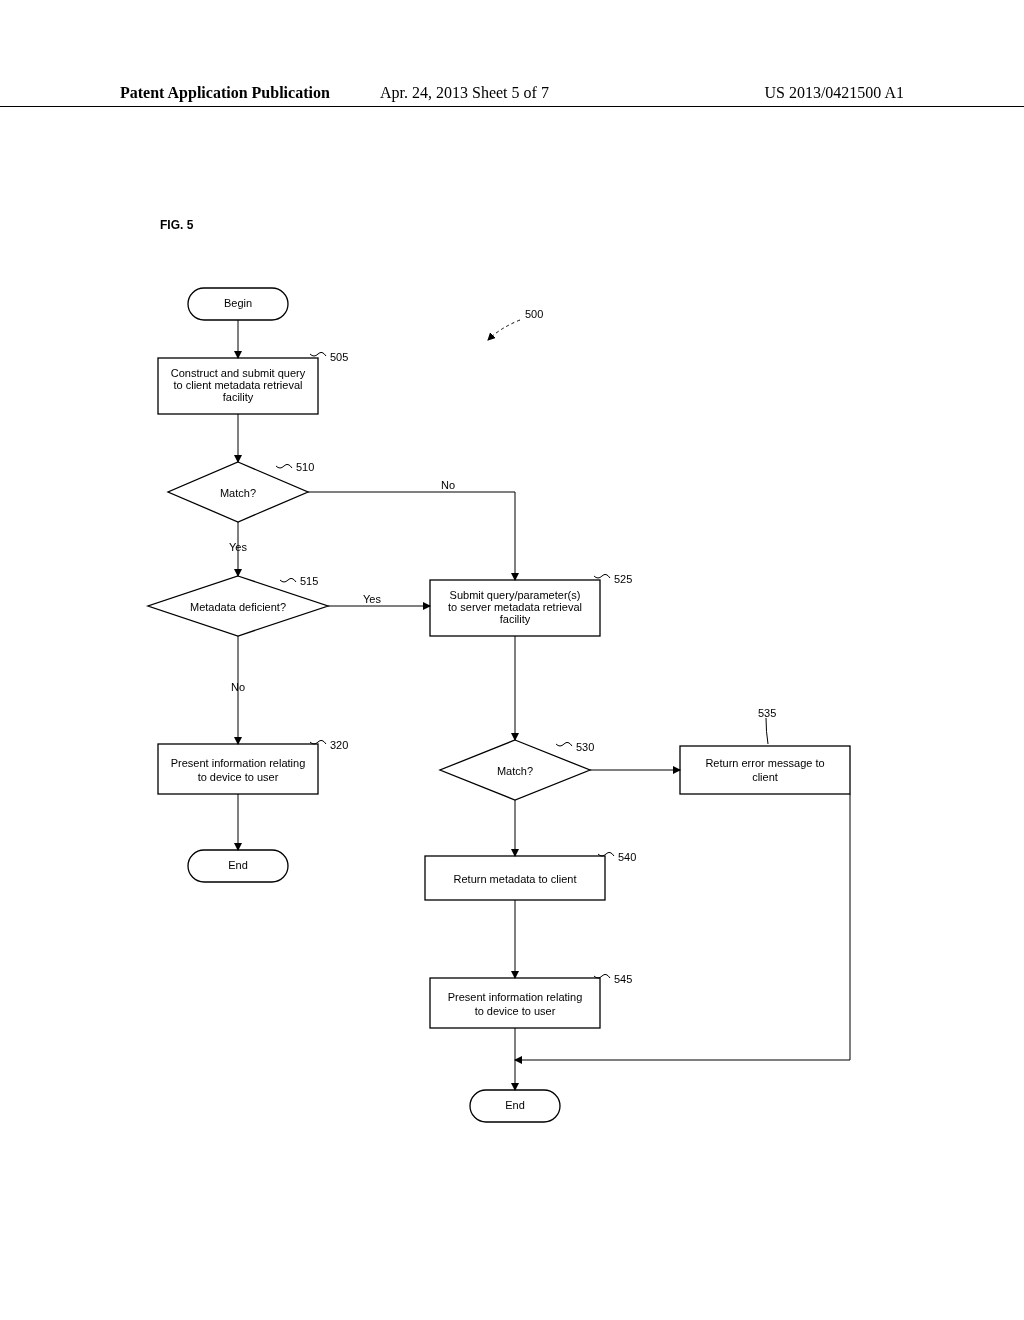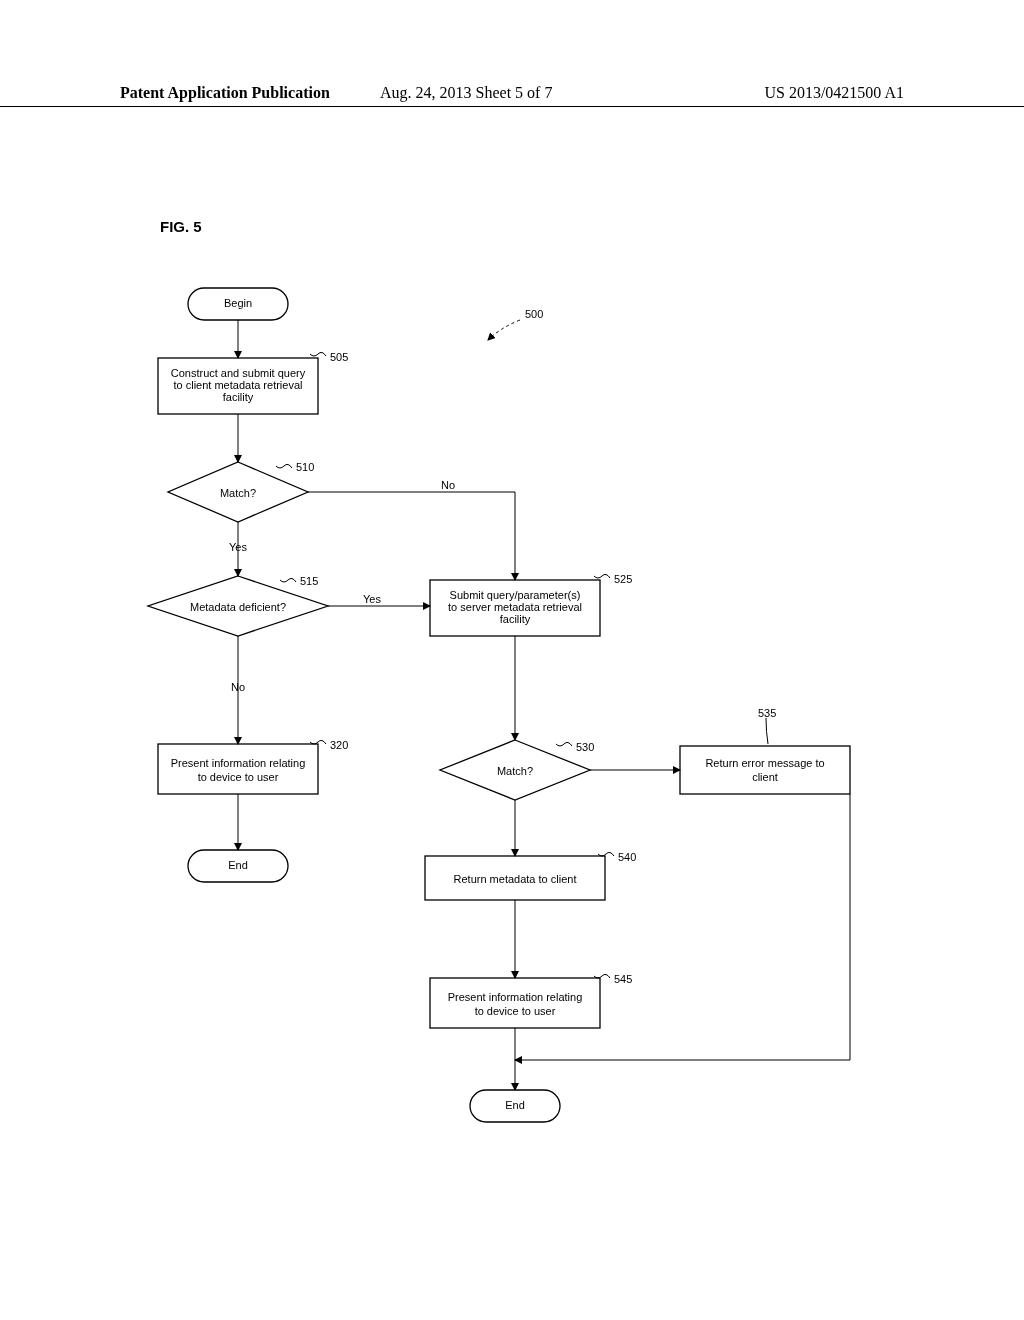--- a/index.html
+++ b/index.html
@@ -22,39 +22,39 @@
   }
   .header .hl { position: absolute; left: 120px; font-weight: bold; }
   .header .hc { position: absolute; left: 380px; }
   .header .hr { position: absolute; right: 120px; }
   .figlabel {
     position: absolute;
     top: 218px;
     left: 160px;
     font-family: Arial, sans-serif;
     font-weight: bold;
-    font-size: 15px;
+    font-size: 12px;
   }
   svg { position: absolute; top: 0; left: 0; }
   svg text {
     font-family: Arial, sans-serif;
     font-size: 11px;
     text-anchor: middle;
     dominant-baseline: middle;
   }
   svg .ref { font-family: Arial, sans-serif; font-size: 11px; text-anchor: start; }
   svg .edge { font-family: Arial, sans-serif; font-size: 11px; }
   .arrow { marker-end: url(#ah); }
 </style>
 </head>
 <body>
 
 <div class="header">
   <span class="hl">Patent Application Publication</span>
-  <span class="hc">Aug. 24, 2013  Sheet 5 of 7</span>
+  <span class="hc">Apr. 24, 2013  Sheet 5 of 7</span>
   <span class="hr">US 2013/0421500 A1</span>
 </div>
 
 <div class="figlabel">FIG. 5</div>
 
 <svg width="1024" height="1320">
   <defs>
     <marker id="ah" markerWidth="9" markerHeight="9" refX="7" refY="4" orient="auto">
       <path d="M0,0 L8,4 L0,8 Z" fill="#000"></path>
     </marker>

